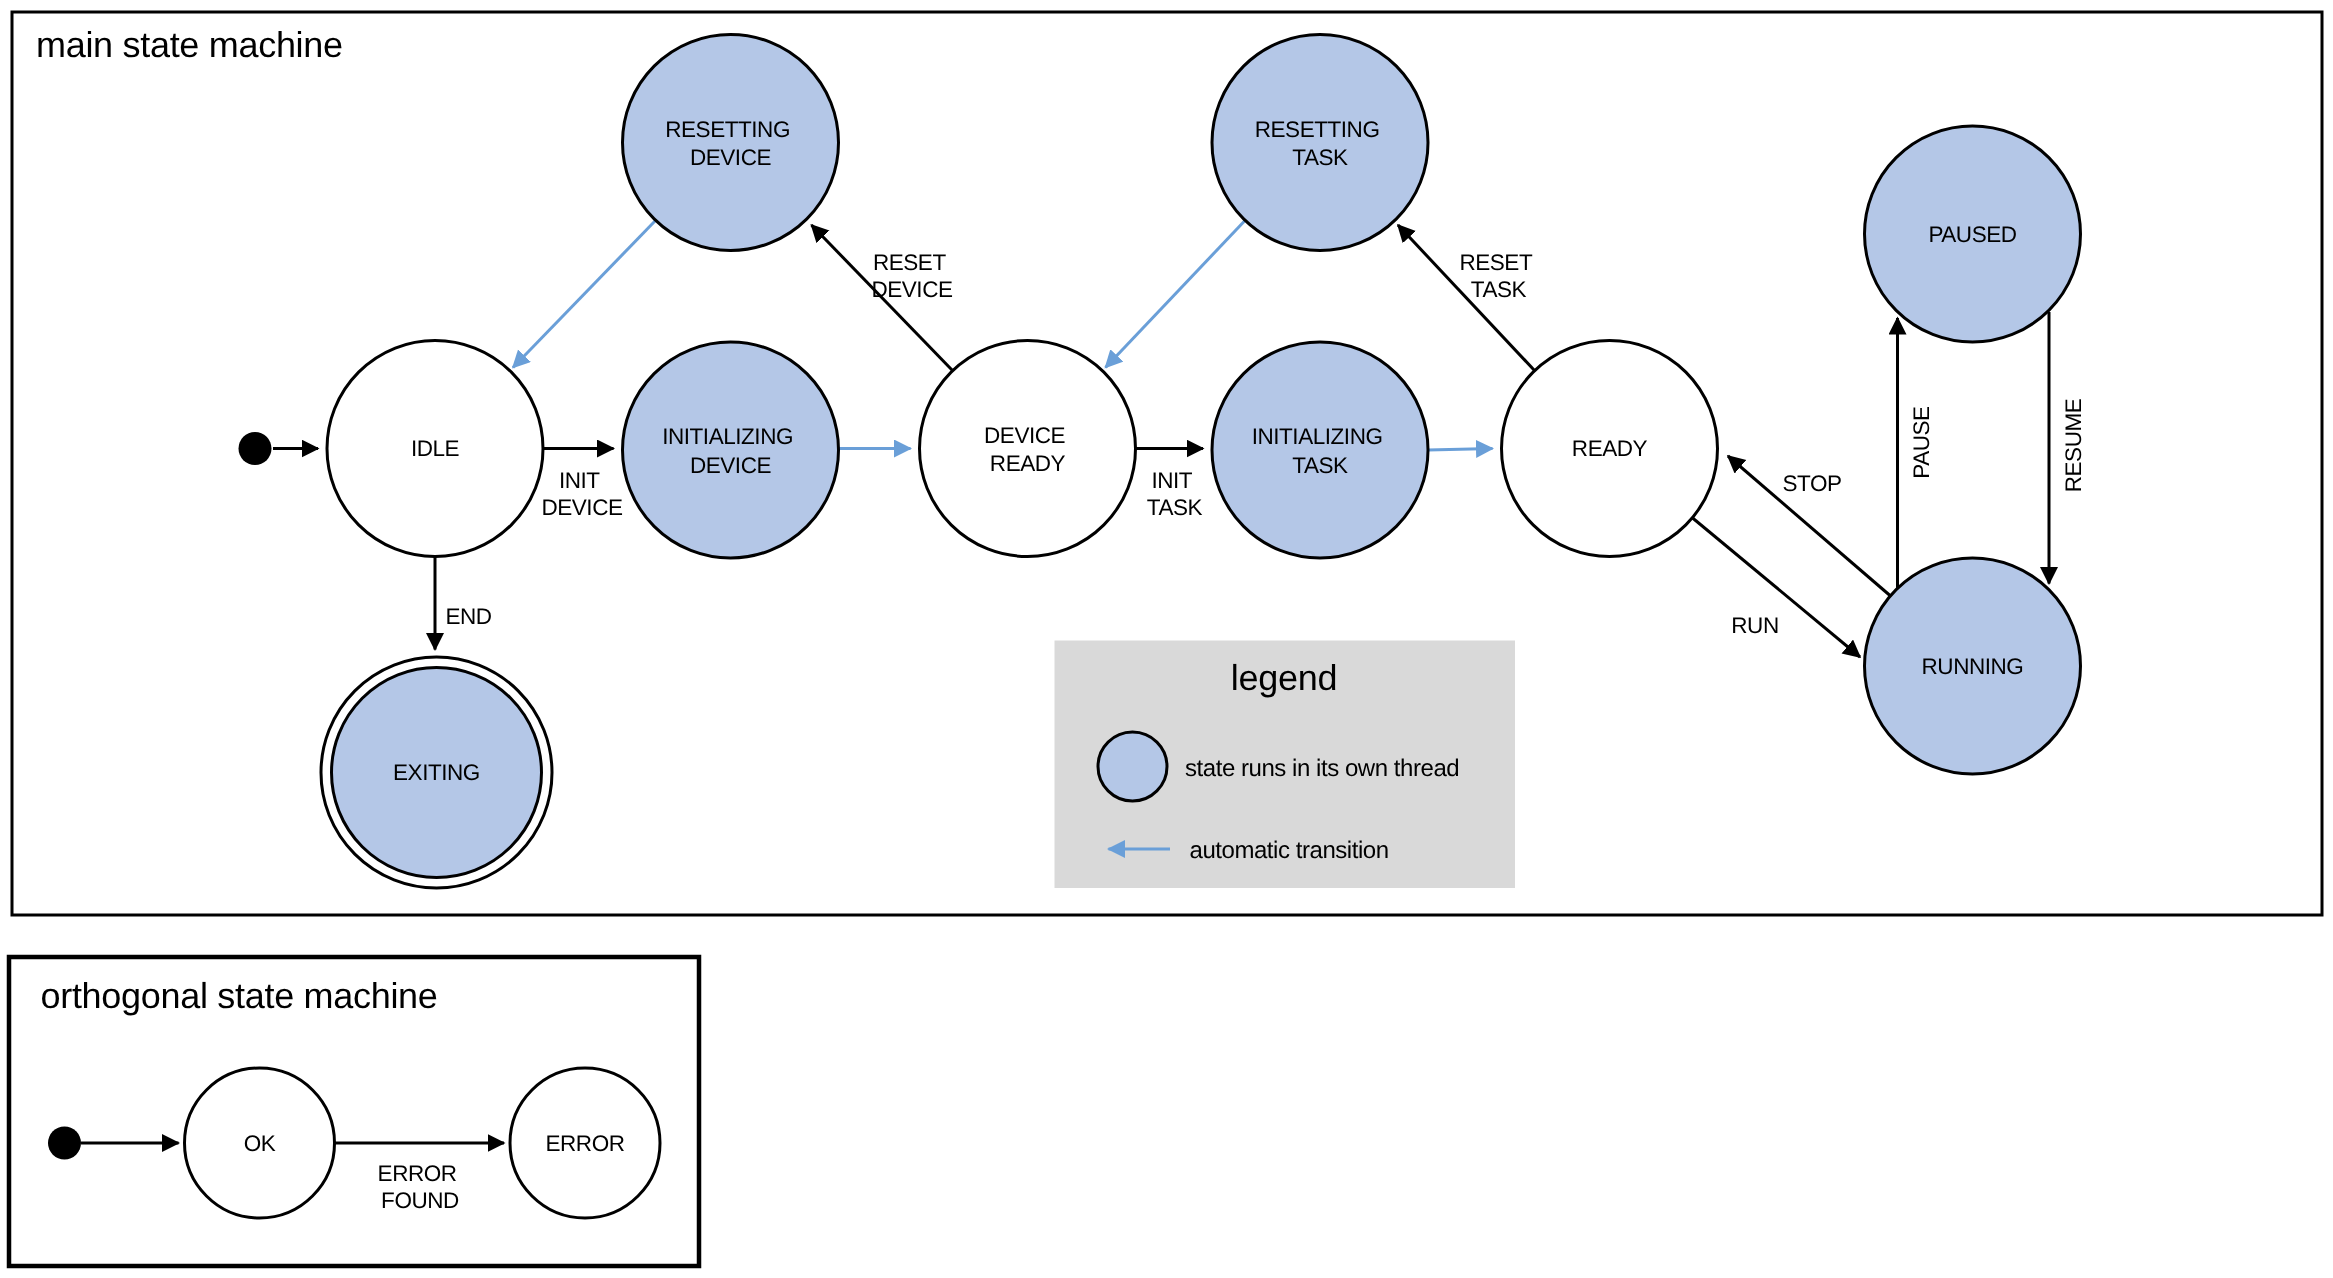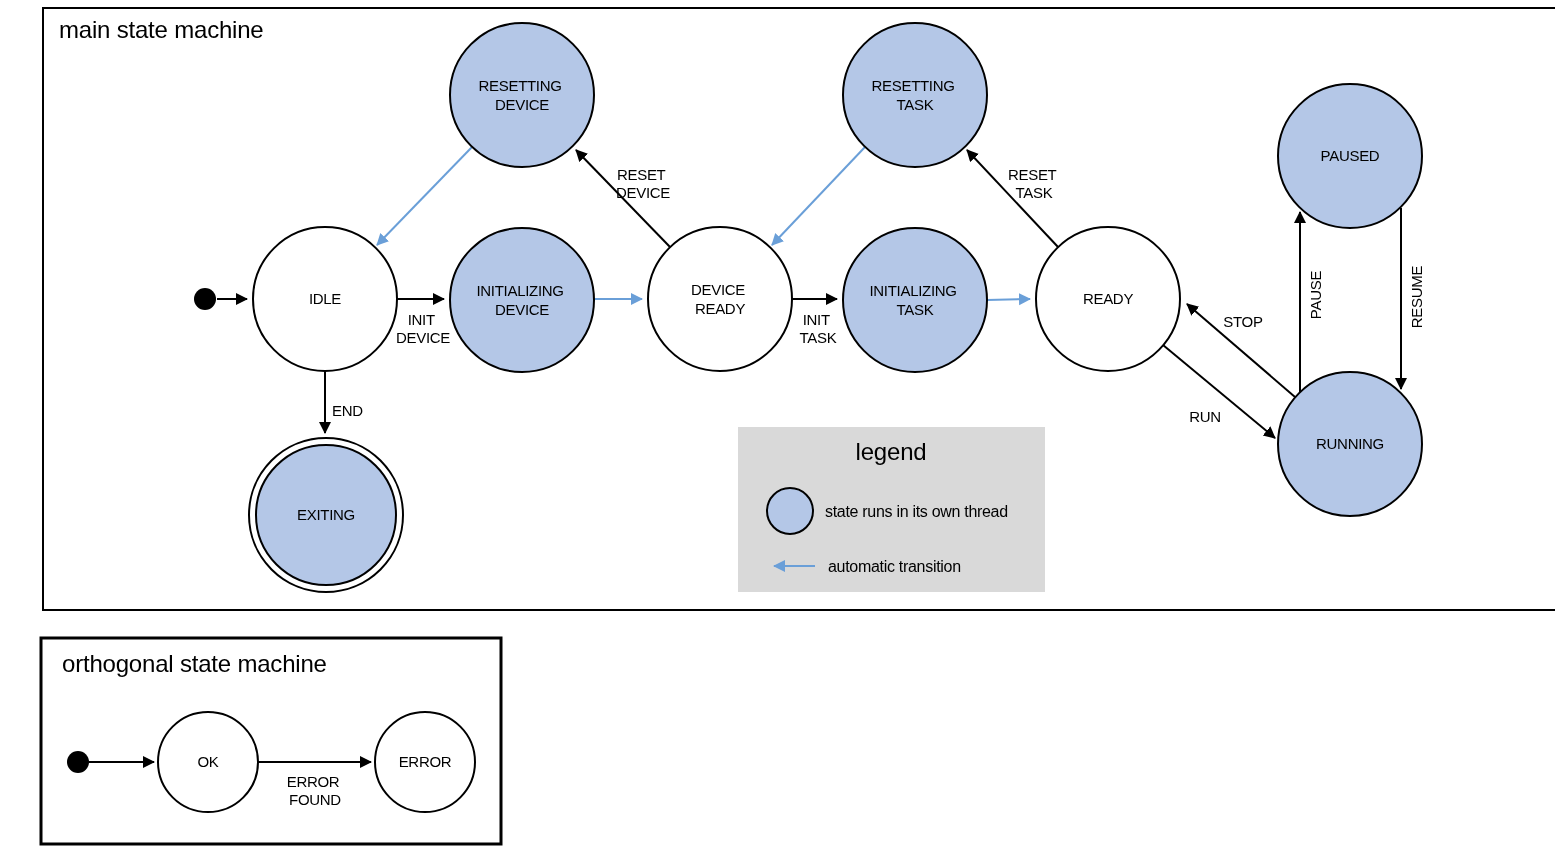--- a/index.html
+++ b/index.html
@@ -1,21 +1,20 @@
 <!DOCTYPE html>
 <html><head>
 <meta charset="utf-8">
 <style>
   html, body { margin: 0; padding: 0; background: #ffffff; }
   .canvas {
     position: relative;
     width: 1410px;
     height: 852px;
     font-family: "Liberation Sans", sans-serif;
-    padding-left: 35px;
   }
   svg text {
     font-family: "Liberation Sans", sans-serif;
     fill: #000000;
     letter-spacing: -0.3px;
   }
   .state-label { font-size: 15px; }
   .edge-label  { font-size: 15px; }
   .box-title   { font-size: 24px; letter-spacing: -0.2px; }
   .legend-title{ font-size: 24px; letter-spacing: -0.2px; }

